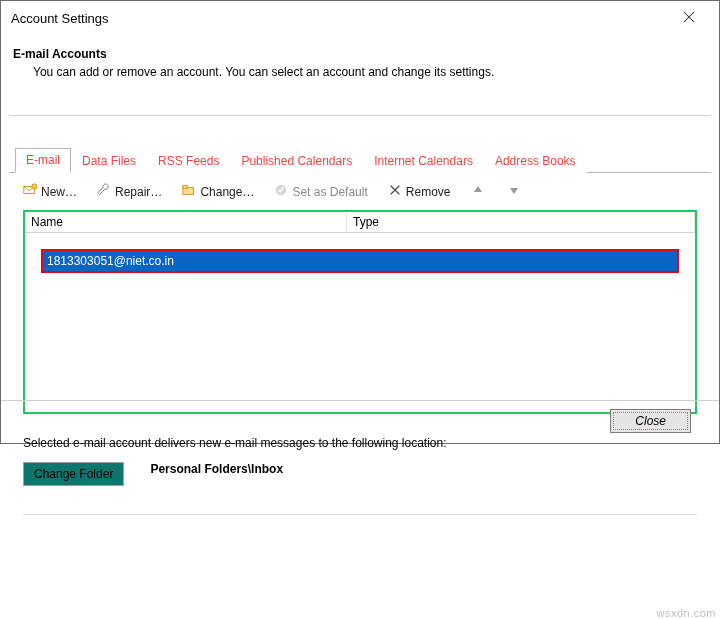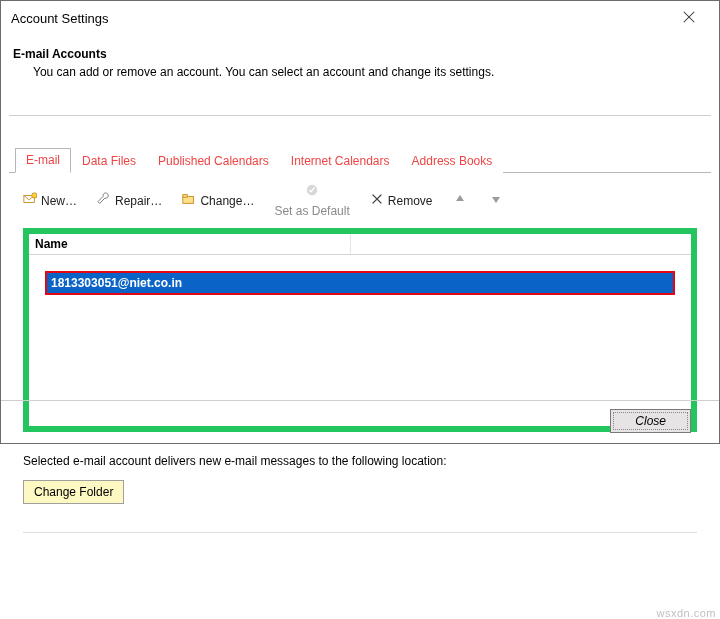--- a/index.html
+++ b/index.html
@@ -97,30 +97,29 @@
   }
   .tbtn {
     display: inline-flex;
     align-items: center;
     gap: 4px;
     font-size: 12px;
     cursor: default;
     color: #222;
   }
   .tbtn svg { width: 14px; height: 14px; }
-  .tbtn.disabled { color: #8a8a8a; flex-direction: column; }
+  .tbtn.disabled { color: #8a8a8a; }
   .tbtn.disabled svg { filter: grayscale(100%); opacity: 0.6; }
   .arrow { color: #9a9a9a; font-size: 12px; padding: 0 2px; }
   .listbox {
     margin: 0 22px;
-    border: 6px solid #22c55e;
+    border: 2px solid #22c55e;
     height: 204px;
     background: #fff;
     position: relative;
-    font-weight: bold;
   }
   .listhead {
     display: flex;
     font-size: 12px;
     border-bottom: 1px solid #d4d4d4;
     background: #fff;
   }
   .listhead .col {
     padding: 3px 6px;
     border-right: 1px solid #e6e6e6;
@@ -143,21 +142,21 @@
     font-size: 12px;
   }
   .folder-row {
     display: flex;
     align-items: flex-start;
     gap: 26px;
     padding: 4px 22px 0 22px;
   }
   .change-folder-btn {
     border: 1px solid #9f9f9f;
-    background: #fef9c3;
+    background: #0f766e;
     padding: 4px 10px;
     font-size: 12px;
     cursor: default;
   }
   .folder-info .bold { font-weight: bold; }
   .folder-info .path { margin-top: 6px; }
   .bottom-bar {
     position: absolute;
     bottom: 0;
     left: 0;
@@ -210,20 +209,21 @@
   <div class="header-block">
     <h2>E-mail Accounts</h2>
     <p>You can add or remove an account. You can select an account and change its settings.</p>
   </div>
 
   <hr class="hr-sep">
 
   <div class="tabs">
     <div class="tab active">E-mail</div>
     <div class="tab">Data Files</div>
+    <div class="tab">RSS Feeds</div>
     <div class="tab">Published Calendars</div>
     <div class="tab">Internet Calendars</div>
     <div class="tab">Address Books</div>
   </div>
   <div class="tab-body-border"></div>
 
   <div class="toolbar">
     <span class="tbtn">
       <span><svg viewBox="0 0 16 16">
             <rect x="1" y="4" width="12" height="8" fill="#fff" stroke="#c48a1b"></rect>
@@ -267,31 +267,33 @@
     <span class="arrow">
       <svg viewBox="0 0 12 12" width="12" height="12">
           <polygon points="2,4 10,4 6,10" fill="#9a9a9a"></polygon>
         </svg>
     </span>
   </div>
 
   <div class="listbox">
     <div class="listhead">
       <div class="col col-name">Name</div>
+      <div class="col col-type">Type</div>
     </div>
     <div class="listrow">
       <div class="cell cell-name">1813303051@niet.co.in</div>
     </div>
   </div>
 
   <div class="footer-text">Selected e-mail account delivers new e-mail messages to the following location:</div>
 
   <div class="folder-row">
     <div class="change-folder-btn">Change Folder</div>
     <div class="folder-info">
+      <div class="bold">Personal Folders\Inbox</div>
     </div>
   </div>
 
   <hr class="hr-thin">
 
   <div class="bottom-bar">
     <div class="close-btn">Close</div>
   </div>
 
 </div>

